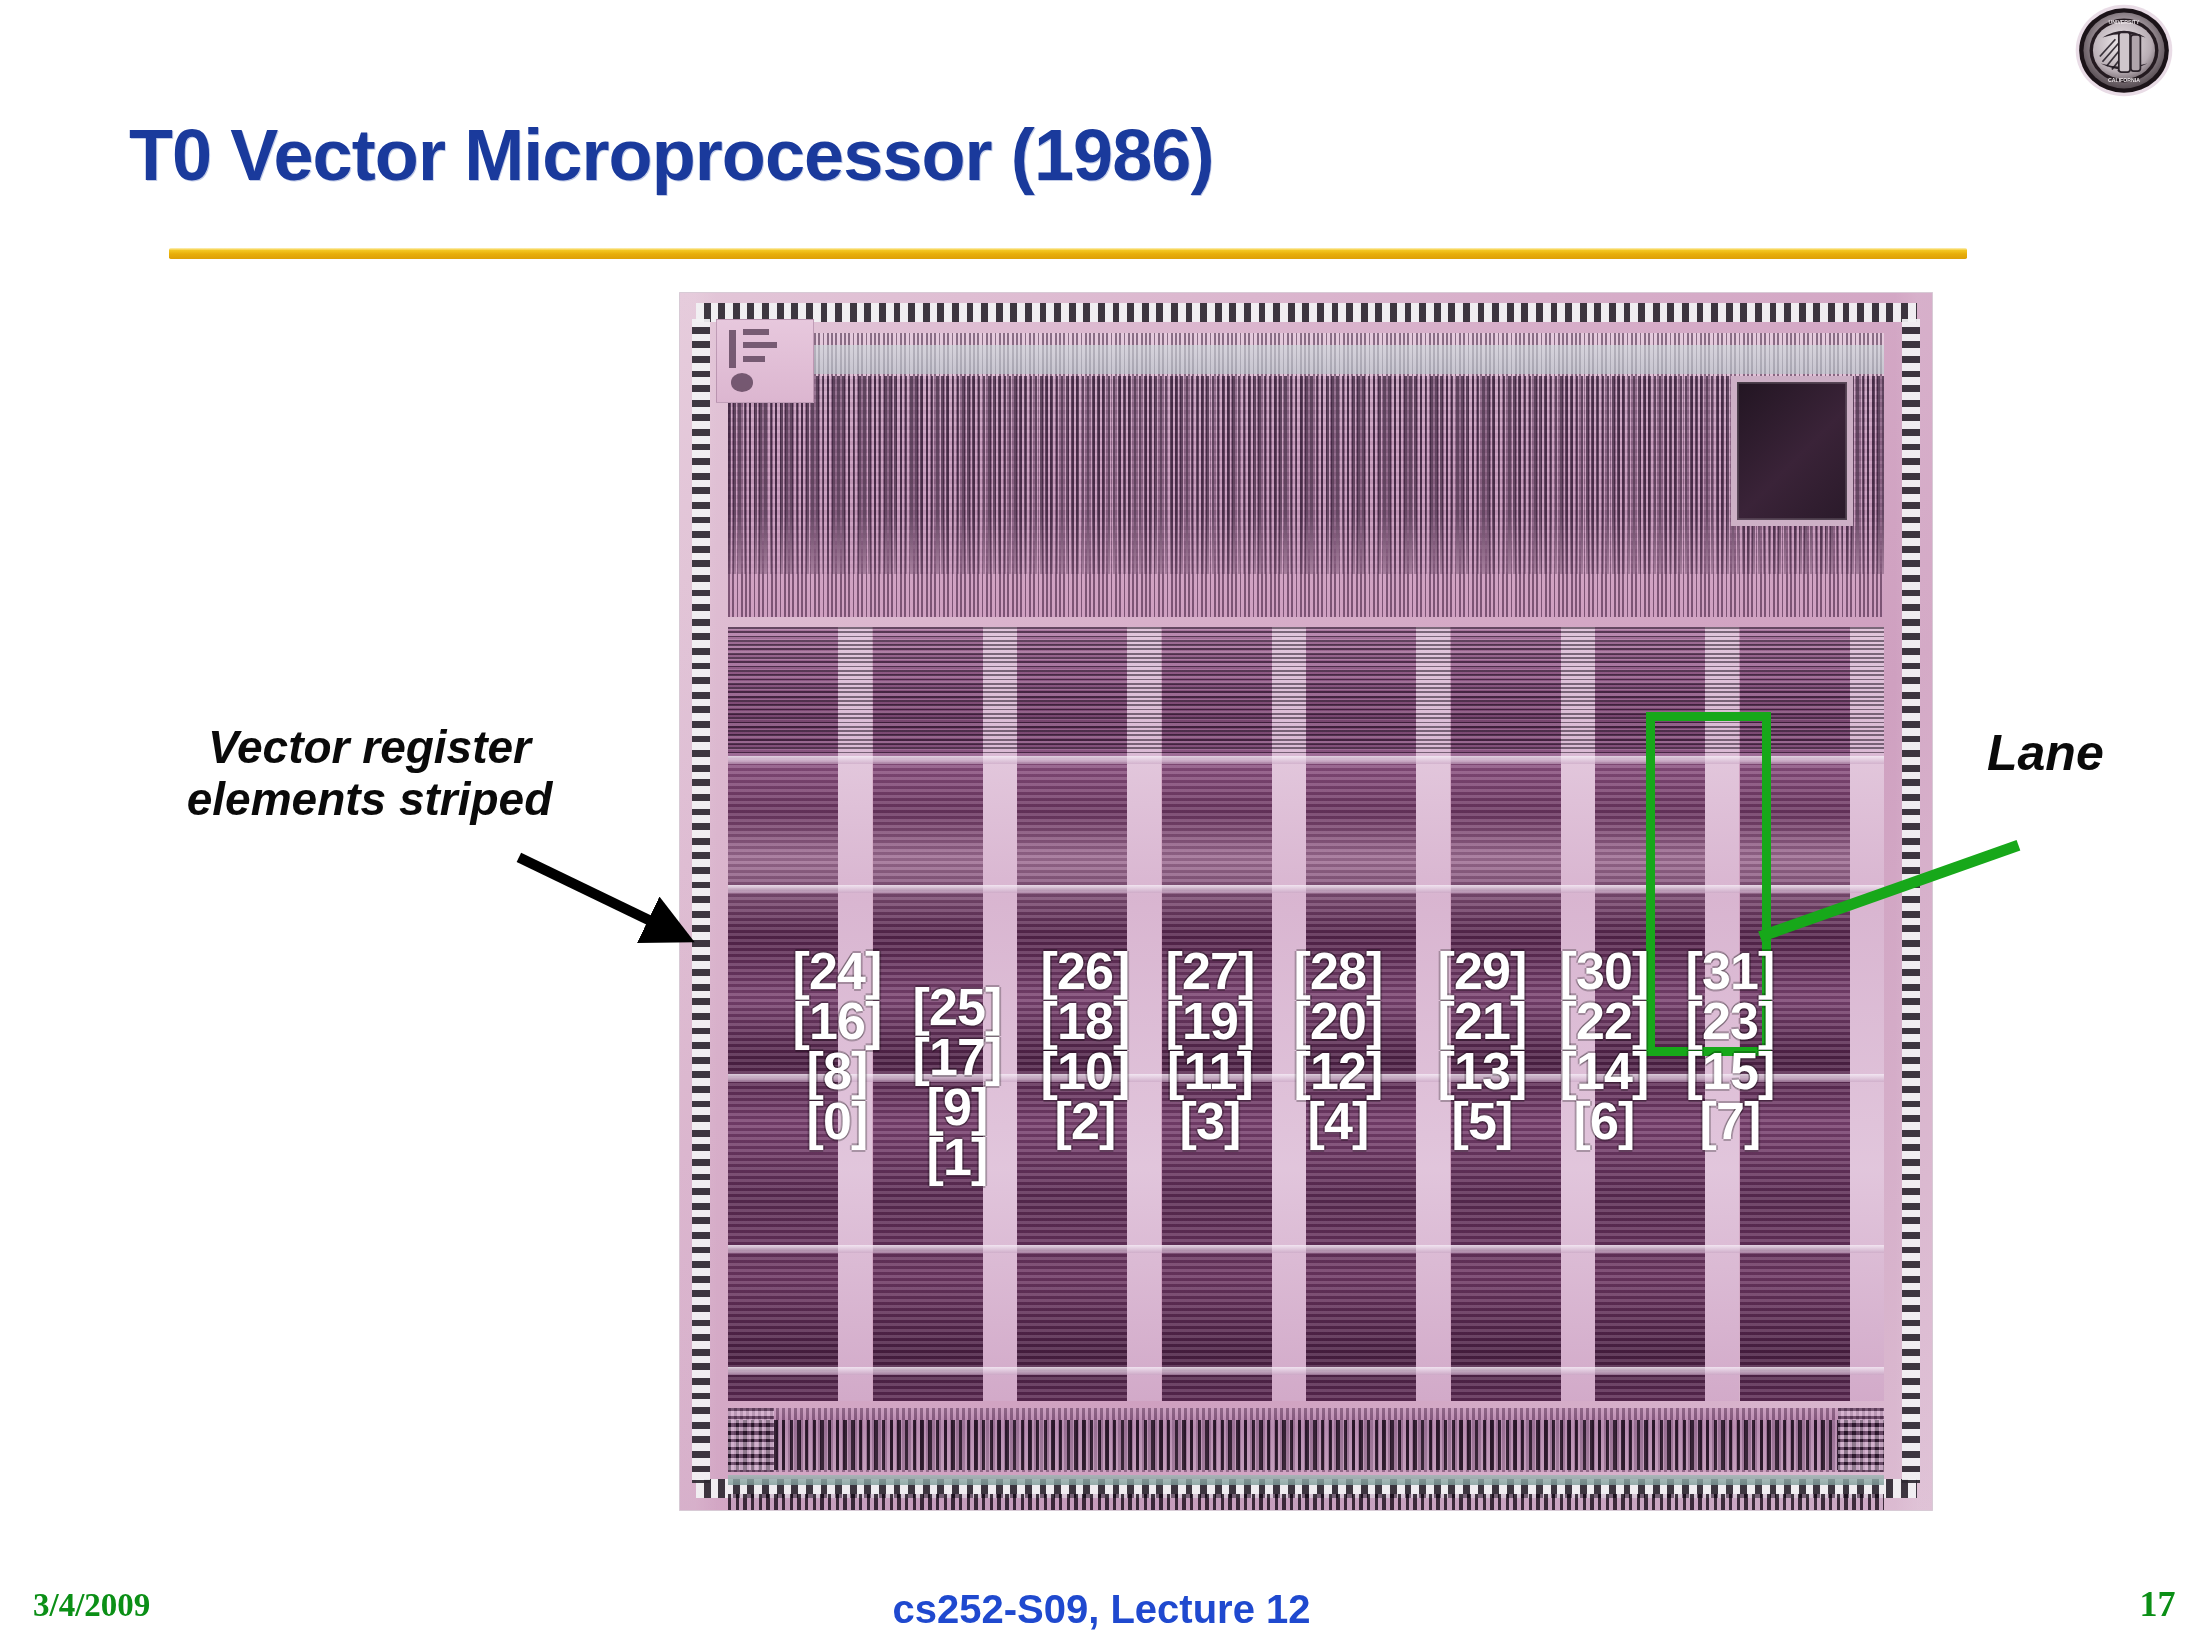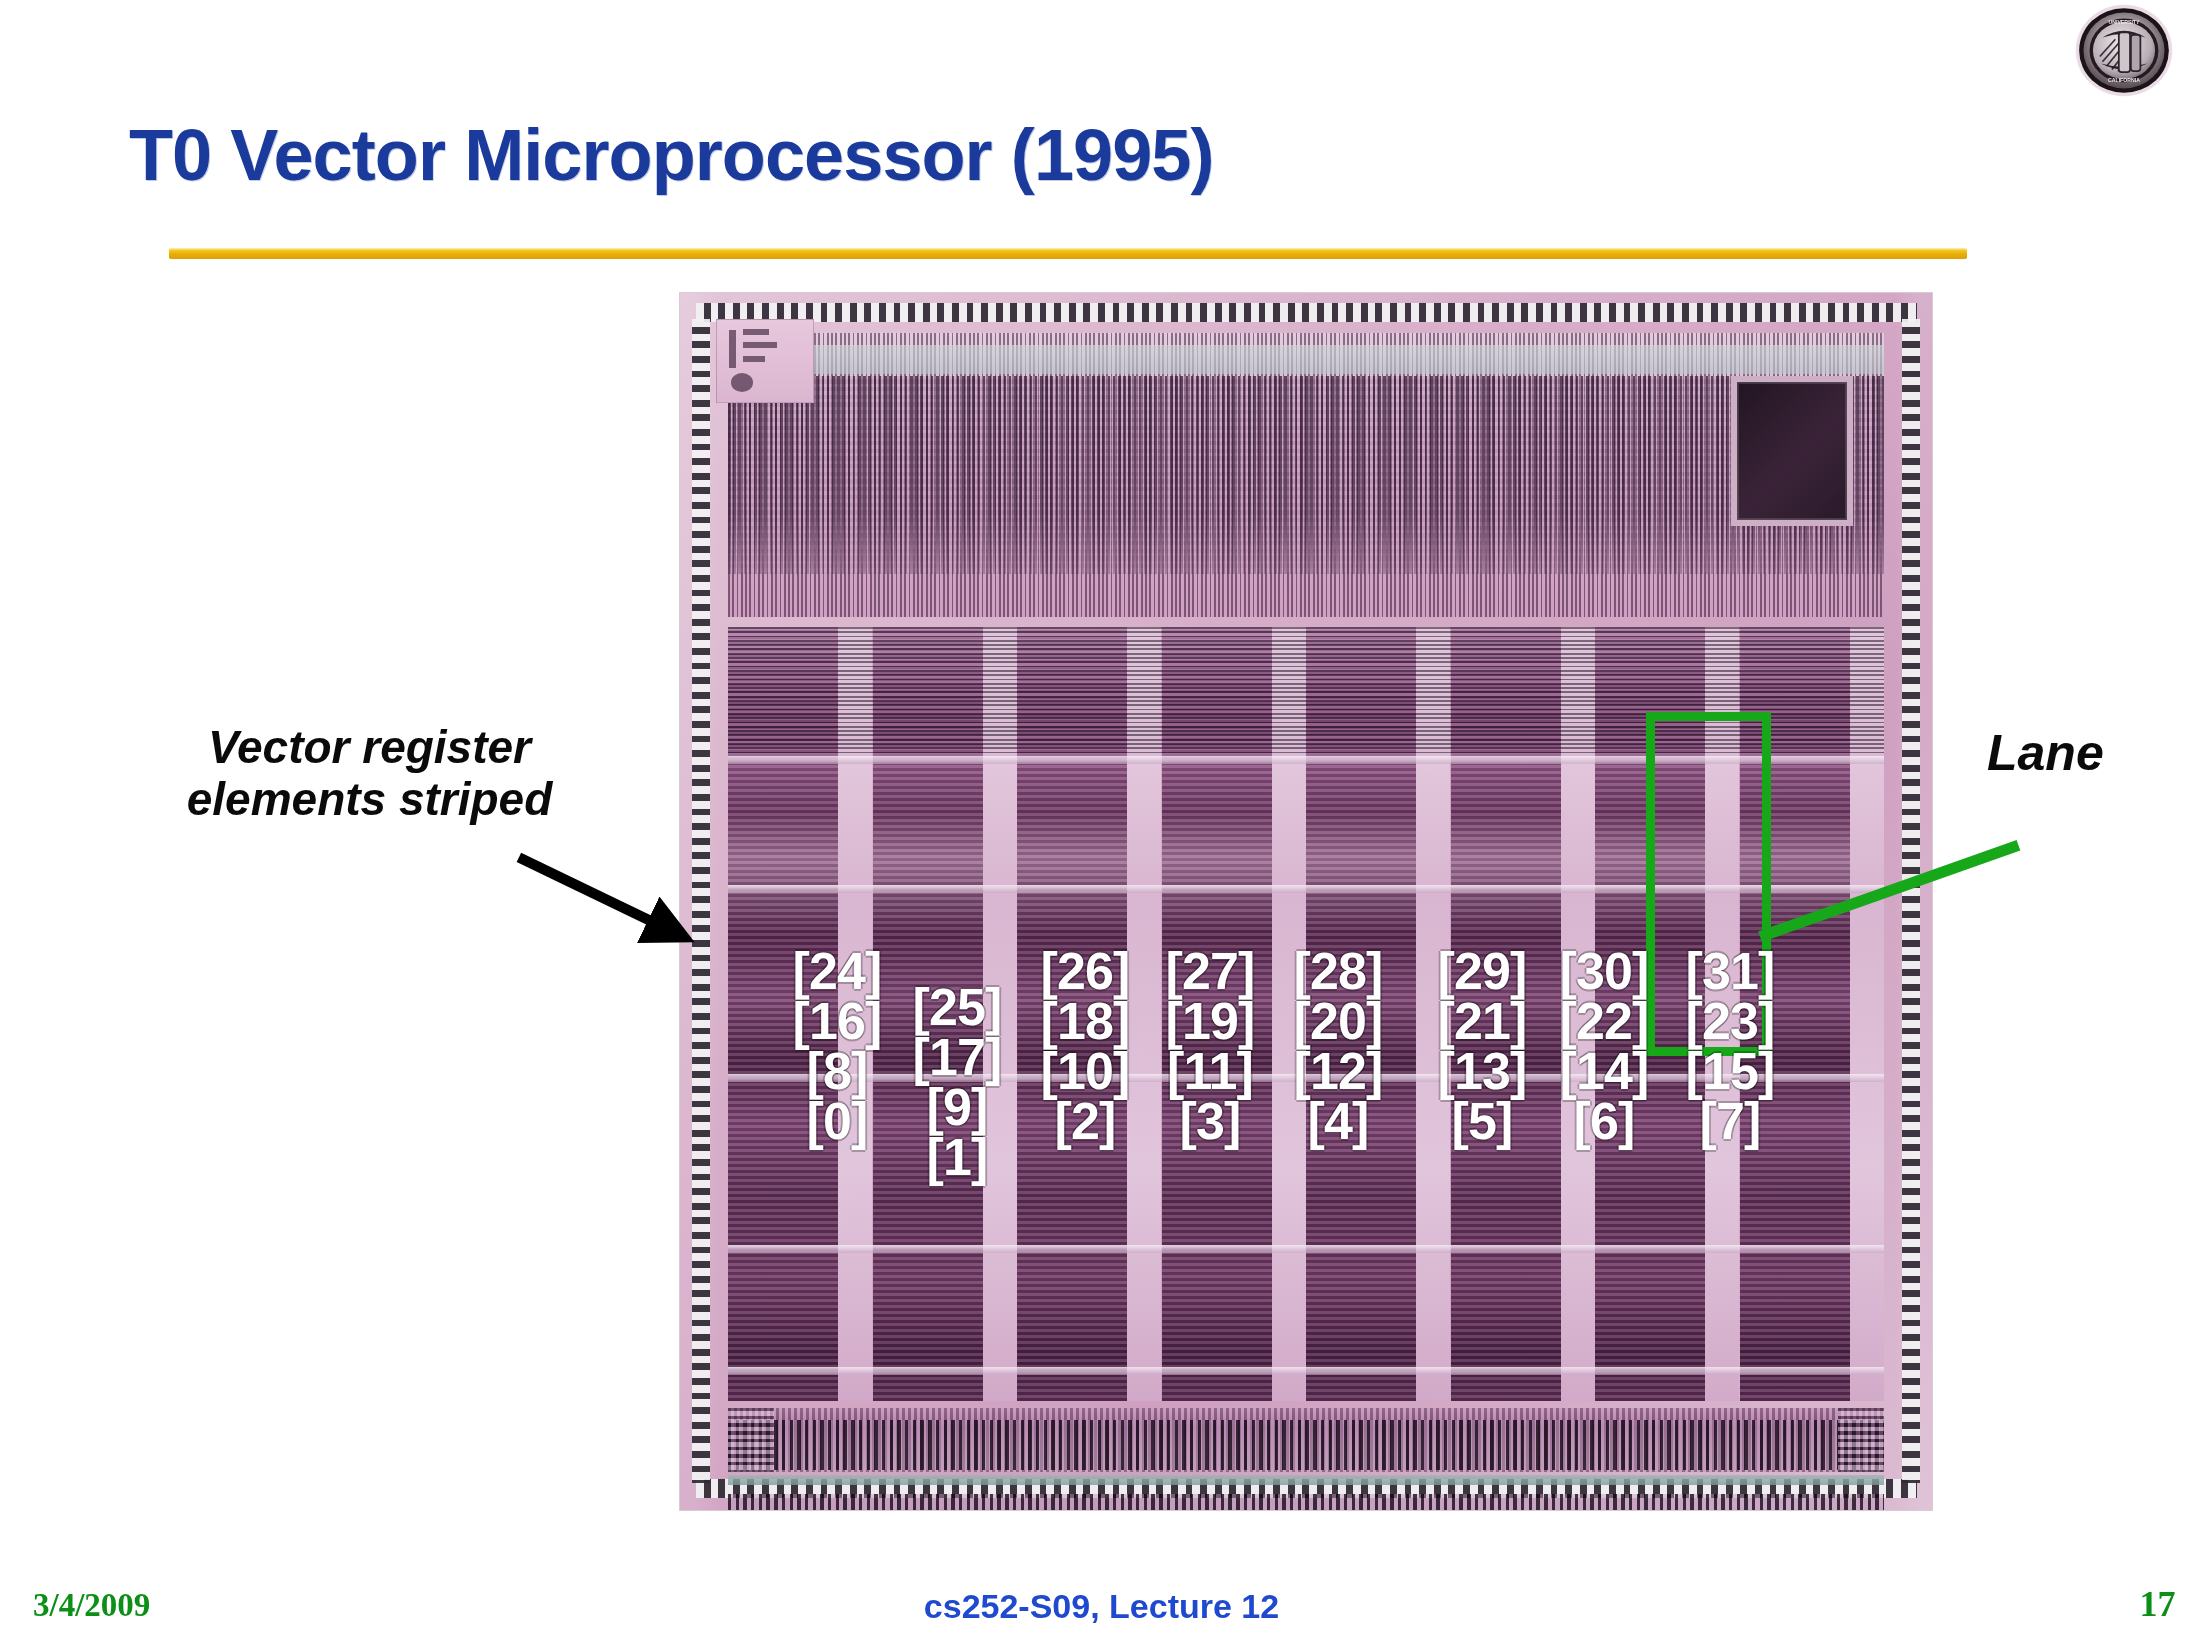--- a/index.html
+++ b/index.html
@@ -233,21 +233,21 @@
   
   .footer-date{
     position:absolute; left:33px; top:1587px;
     font-family:"Liberation Serif", serif;
     font-weight:bold; font-size:33px;
     color:#0b8f16;
   }
   .footer-center{
     position:absolute; left:0; right:0; top:1587px; text-align:center;
     font-family:"Liberation Sans", sans-serif;
-    font-weight:bold; font-size:34px;
+    font-weight:bold; font-size:40px;
     color:#1f49cf;
   }
   .footer-page{
     position:absolute; right:27.5px; top:1583px;
     font-family:"Liberation Serif", serif;
     font-weight:bold; font-size:36px;
     color:#0b8f16;
   }
 </style>
 </head>
@@ -285,21 +285,21 @@
     </g>
     <rect x="74" y="34" width="13" height="46" rx="3" fill="#cfc6cb" stroke="#2b222a" stroke-width="2"></rect>
     <rect x="88" y="37" width="11" height="42" rx="3" fill="#b0a5ac" stroke="#2b222a" stroke-width="2"></rect>
     <g fill="#efe9ec" font-family="Liberation Sans, sans-serif" font-size="6" font-weight="bold">
       <text x="80" y="24" text-anchor="middle">UNIVERSITY</text>
       <text x="80" y="92" text-anchor="middle">CALIFORNIA</text>
     </g>
   </svg>
 </div>
 
-<div class="title">T0 Vector Microprocessor (1995)</div>
+<div class="title">T0 Vector Microprocessor (1986)</div>
 <div class="title-rule"></div>
 
 <div class="die">
   <div class="die-base"></div>
 
   <div class="pad-row top"></div>
   <div class="pad-row bottom"></div>
   <div class="pad-col left"></div>
   <div class="pad-col right"></div>
 

